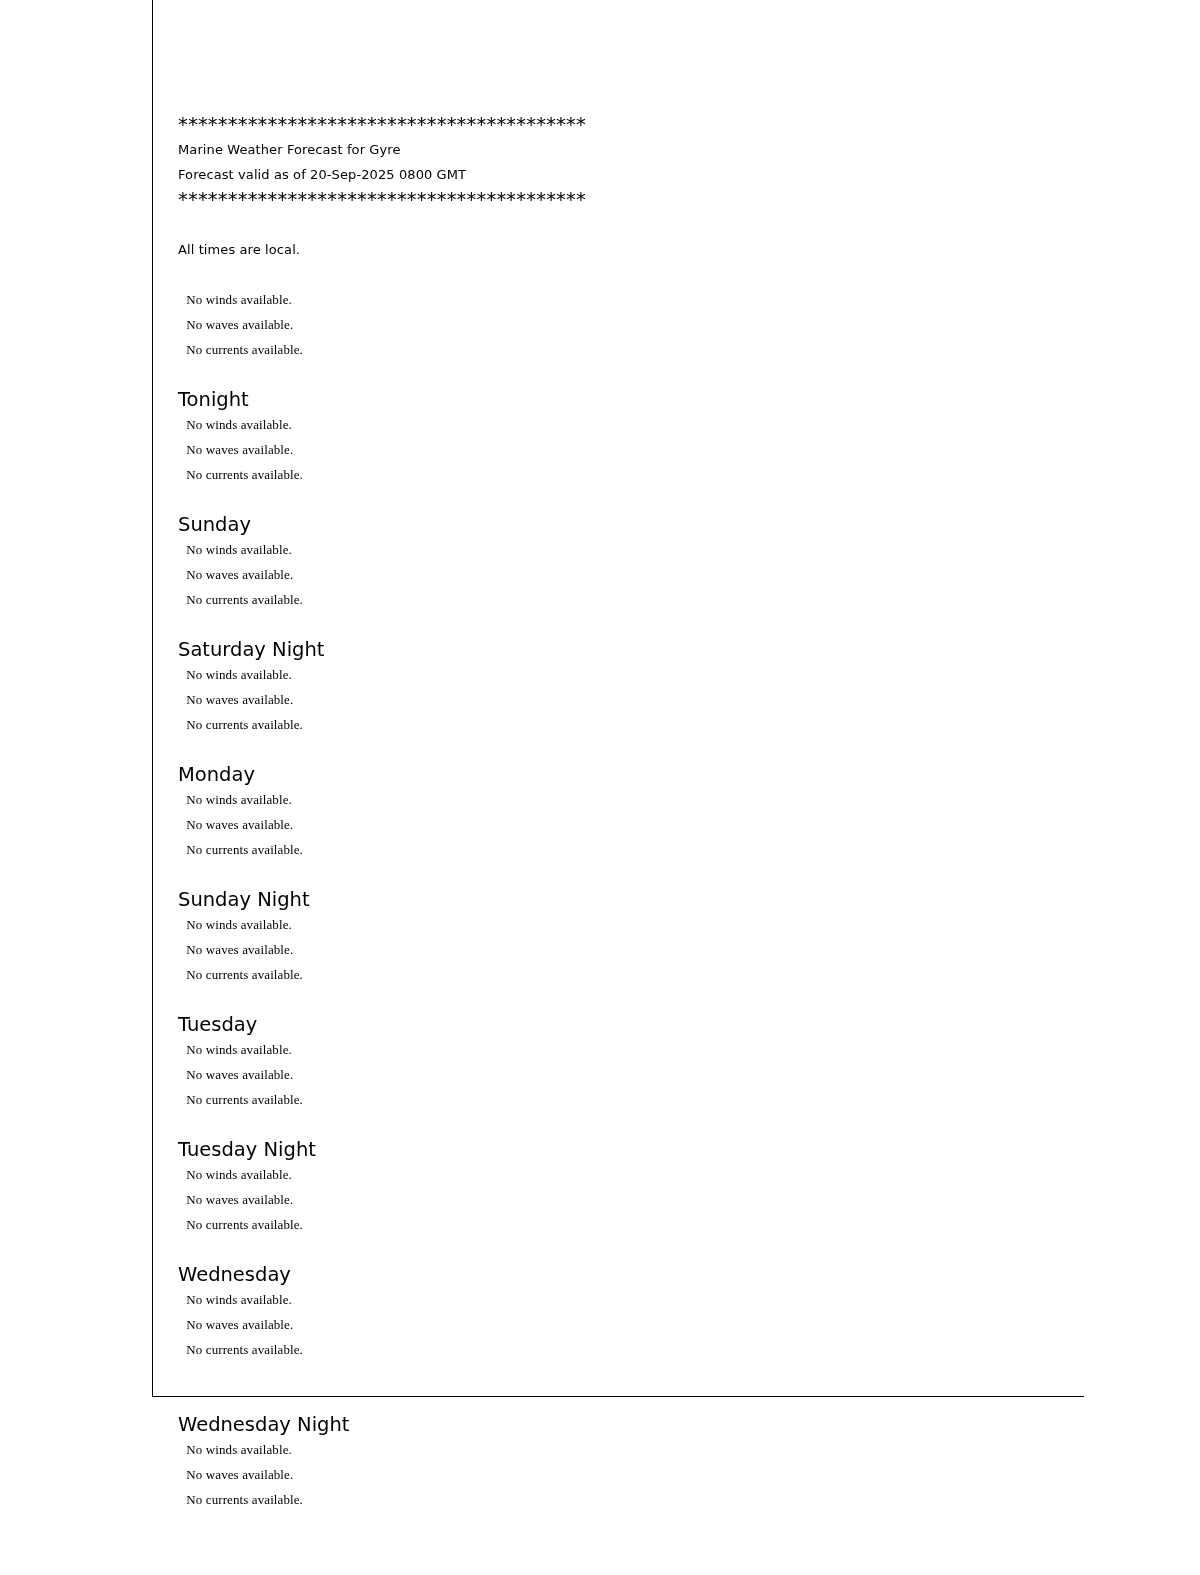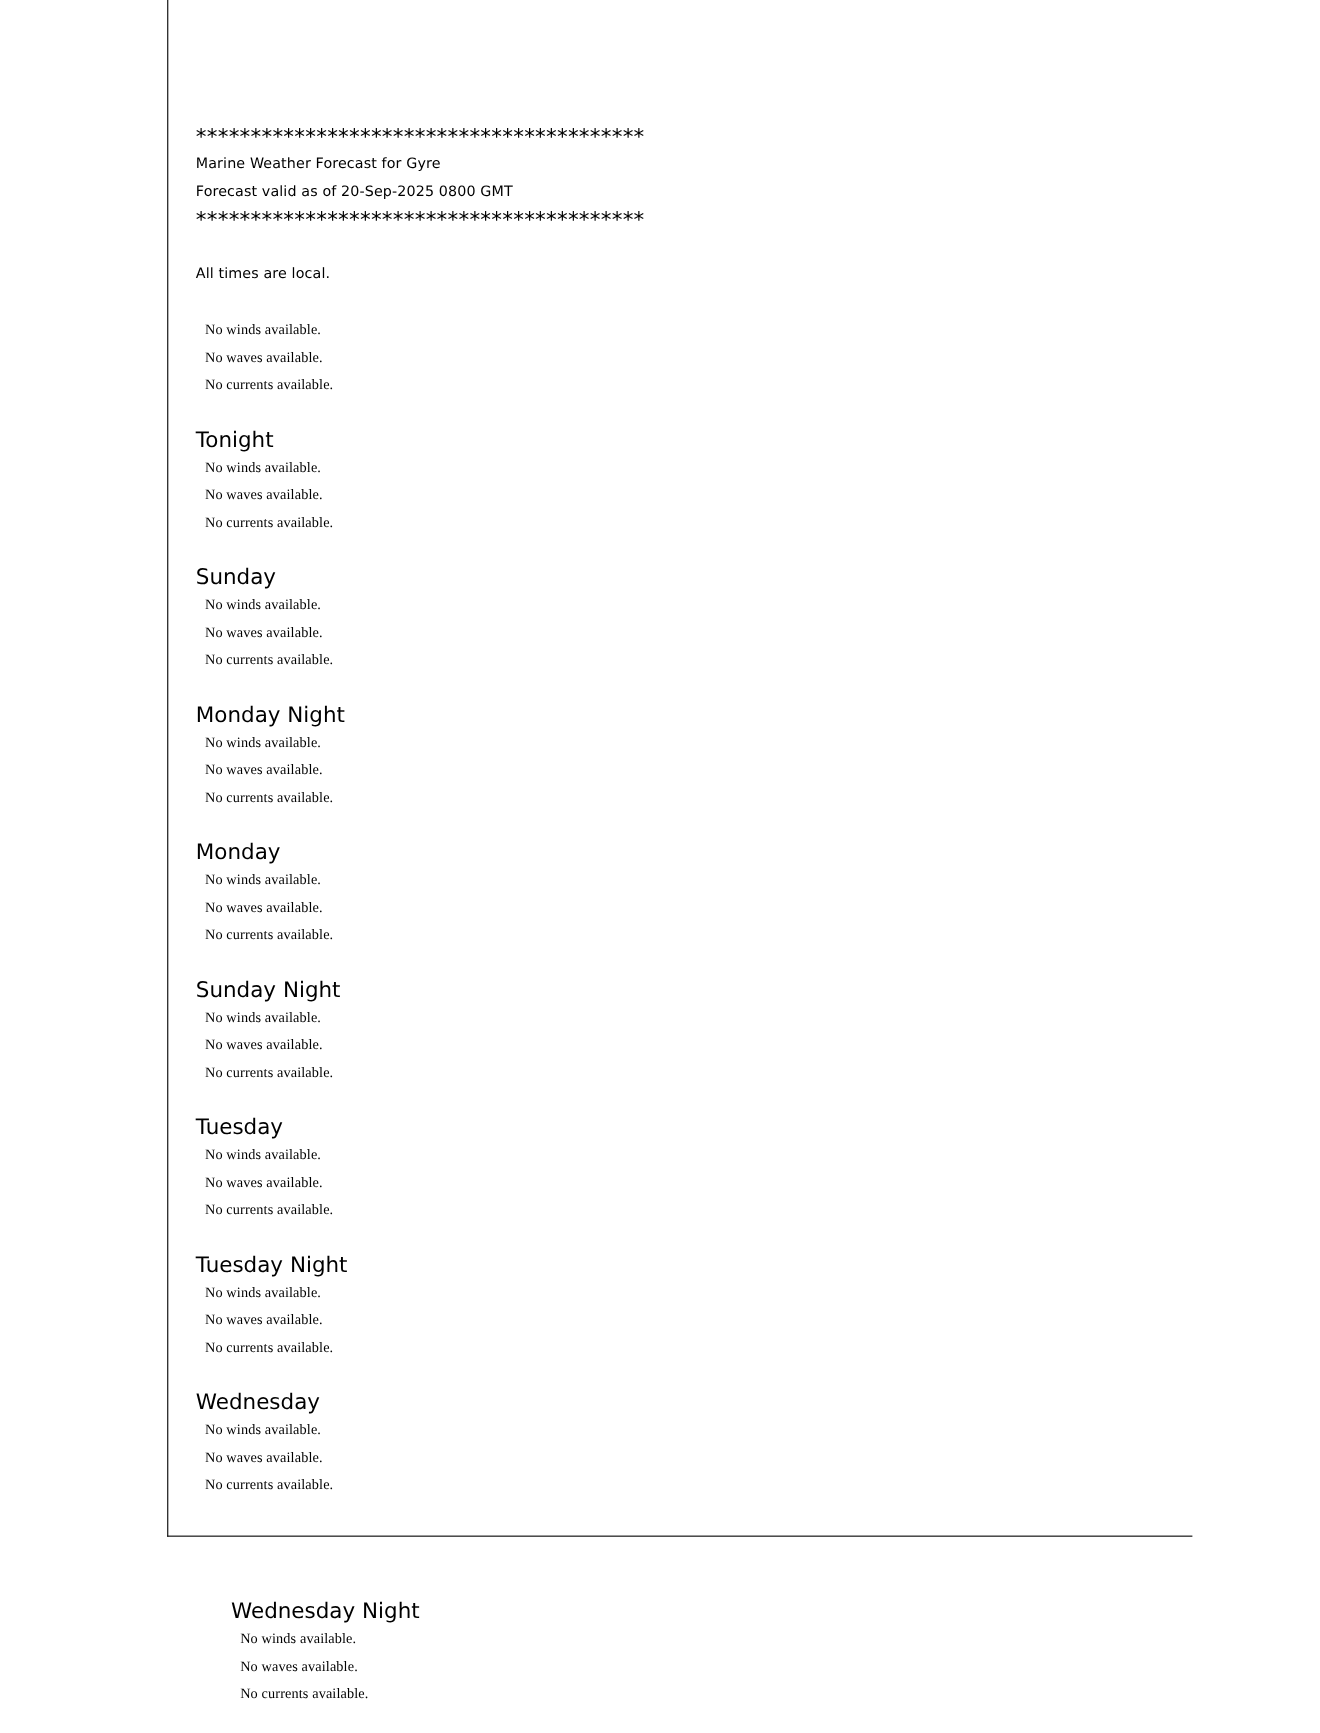--- a/index.html
+++ b/index.html
@@ -59,23 +59,22 @@
     font-family: Liberation Serif, serif;
   }
   .section-title {
     font-size: 19.5px;
     line-height: 25px;
     white-space: pre;
   }
   .overflow-content {
     position: absolute;
     left: 178px;
-    top: 1452px;
+    top: 1412px;
     width: 900px;
-    margin-left: 32px;
   }
 </style>
 </head>
 <body>
 
 <div class="page">
 
   <div class="frame"></div>
 
   <div class="content">
@@ -108,21 +107,21 @@
 
     <div>
       <div class="section-title">Sunday</div>
       <div class="line indent"> No winds available.</div>
       <div class="line indent"> No waves available.</div>
       <div class="line indent"> No currents available.</div>
     </div>
     <div class="blank"></div>
 
     <div>
-      <div class="section-title">Monday Night</div>
+      <div class="section-title">Saturday Night</div>
       <div class="line indent"> No winds available.</div>
       <div class="line indent"> No waves available.</div>
       <div class="line indent"> No currents available.</div>
     </div>
     <div class="blank"></div>
 
     <div>
       <div class="section-title">Monday</div>
       <div class="line indent"> No winds available.</div>
       <div class="line indent"> No waves available.</div>

